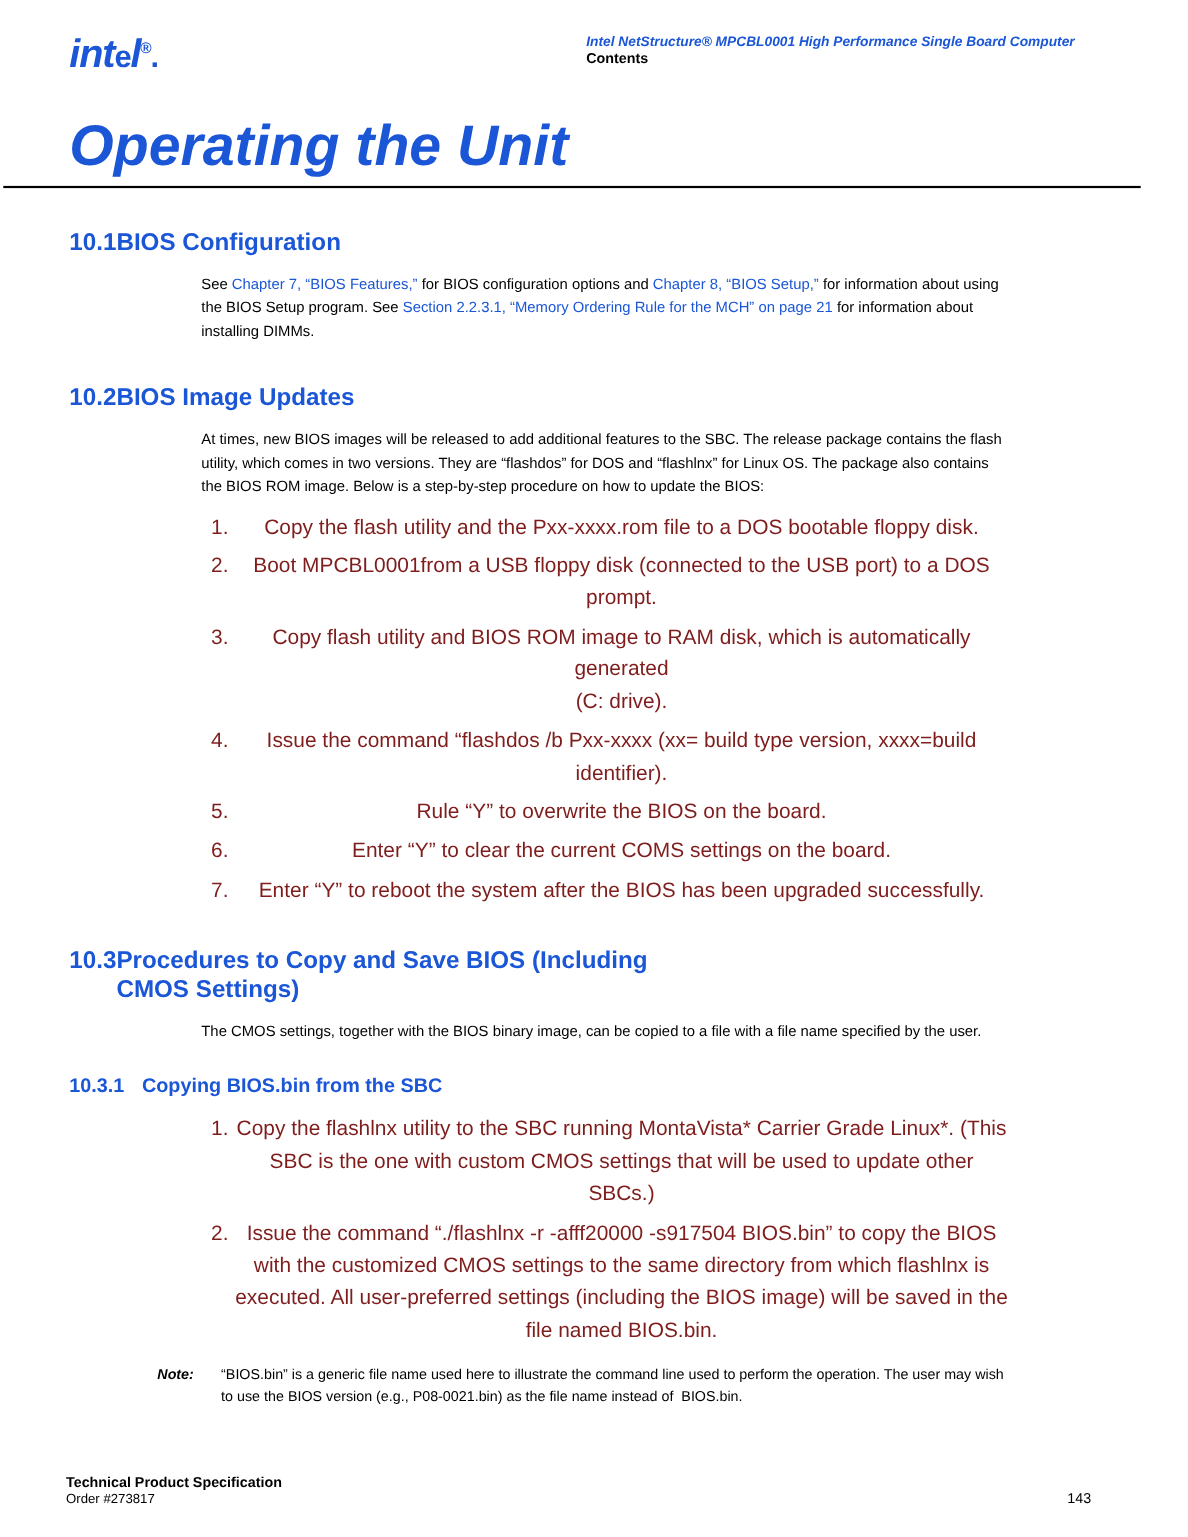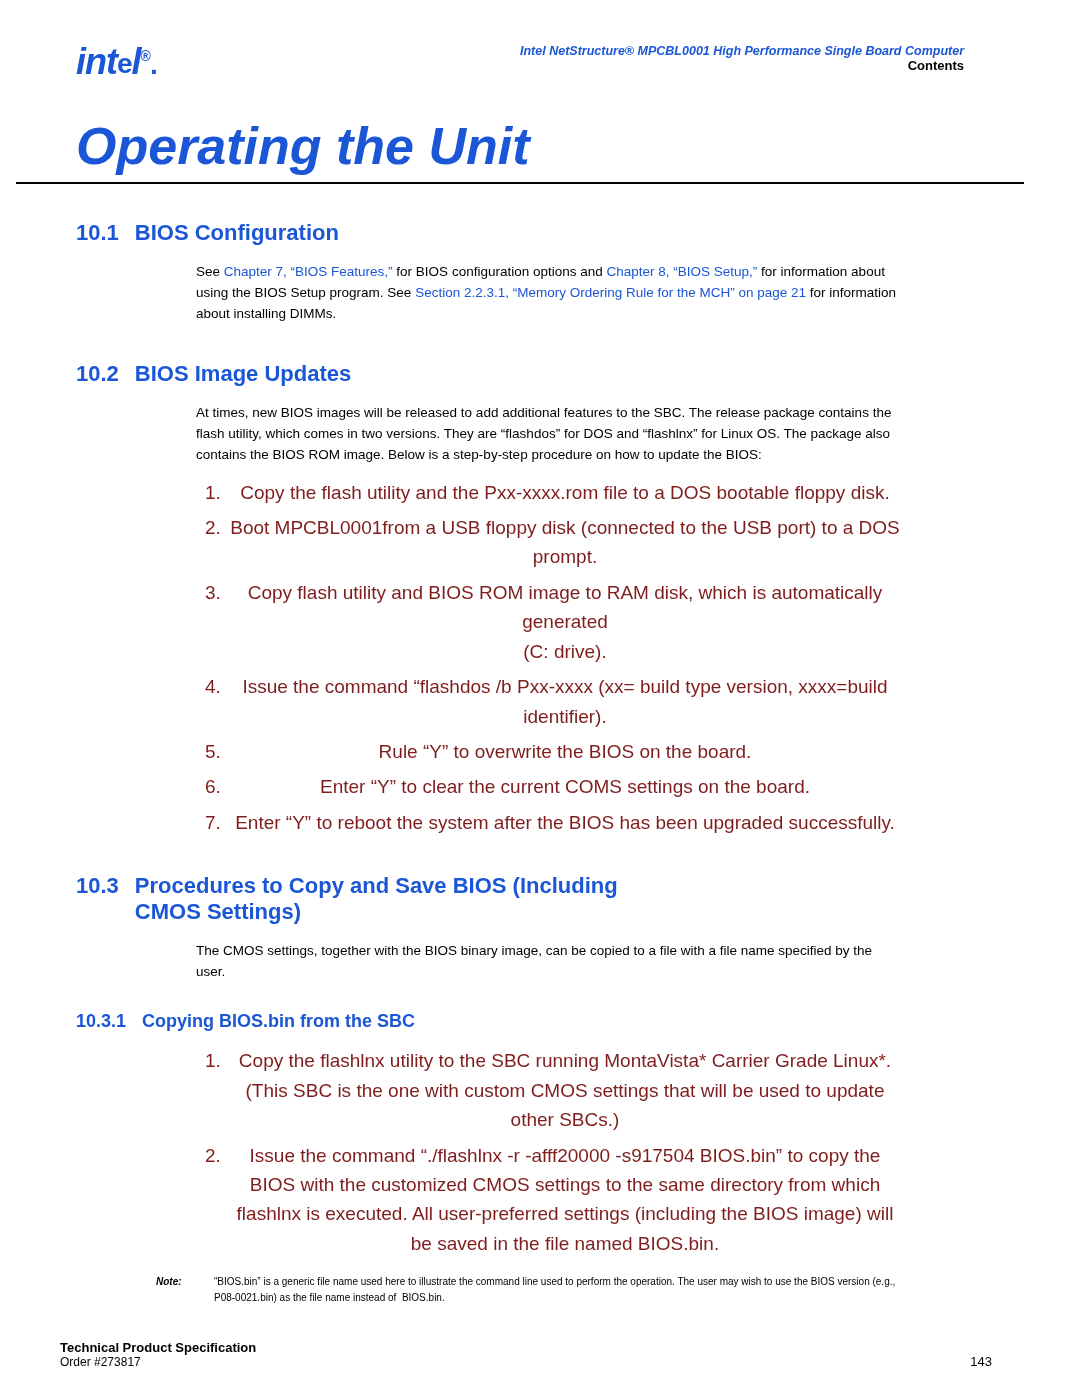--- a/index.html
+++ b/index.html
@@ -10,21 +10,21 @@
       font-size: 14px;
       color: #000000;
       width: 1080px;
       min-height: 1397px;
     }
 
     .page {
       width: 1040px;
       min-height: 1397px;
       background: #ffffff;
-      padding: 16px;
+      padding: 3px;
       position: relative;
     }
 
     
     .header {
       display: flex;
       justify-content: space-between;
       align-items: flex-start;
       padding: 28px 60px 10px 60px;
       border-bottom: none;
@@ -34,21 +34,21 @@
       font-size: 36px;
       font-weight: 900;
       font-style: italic;
       color: #1a56d6;
       font-family: Arial, sans-serif;
       line-height: 1;
       letter-spacing: -1px;
     }
 
     .header-right {
-      text-align: right;
+      text-align: left;
       font-size: 12.5px;
     }
 
     .header-right .doc-title {
       font-weight: bold;
       font-style: italic;
       color: #1a56d6;
     }
 
     .header-right .contents {
@@ -87,21 +87,20 @@
 
     
     .content {
       padding: 0 60px;
     }
 
     
     .section-heading {
       display: flex;
       align-items: baseline;
-      gap: 16px;
       margin-top: 36px;
       margin-bottom: 16px;
     }
 
     .section-num {
       font-size: 22px;
       font-weight: bold;
       color: #1a56d6;
       white-space: nowrap;
     }
@@ -162,21 +161,21 @@
       text-align: center;
     }
 
     
     .note-block {
       margin-left: 80px;
       margin-right: 60px;
       margin-top: 16px;
       display: flex;
       gap: 10px;
-      font-size: 10px;
+      font-size: 13px;
       line-height: 1.55;
     }
 
     .note-label {
       font-style: italic;
       font-weight: bold;
       white-space: nowrap;
       min-width: 48px;
     }
 

